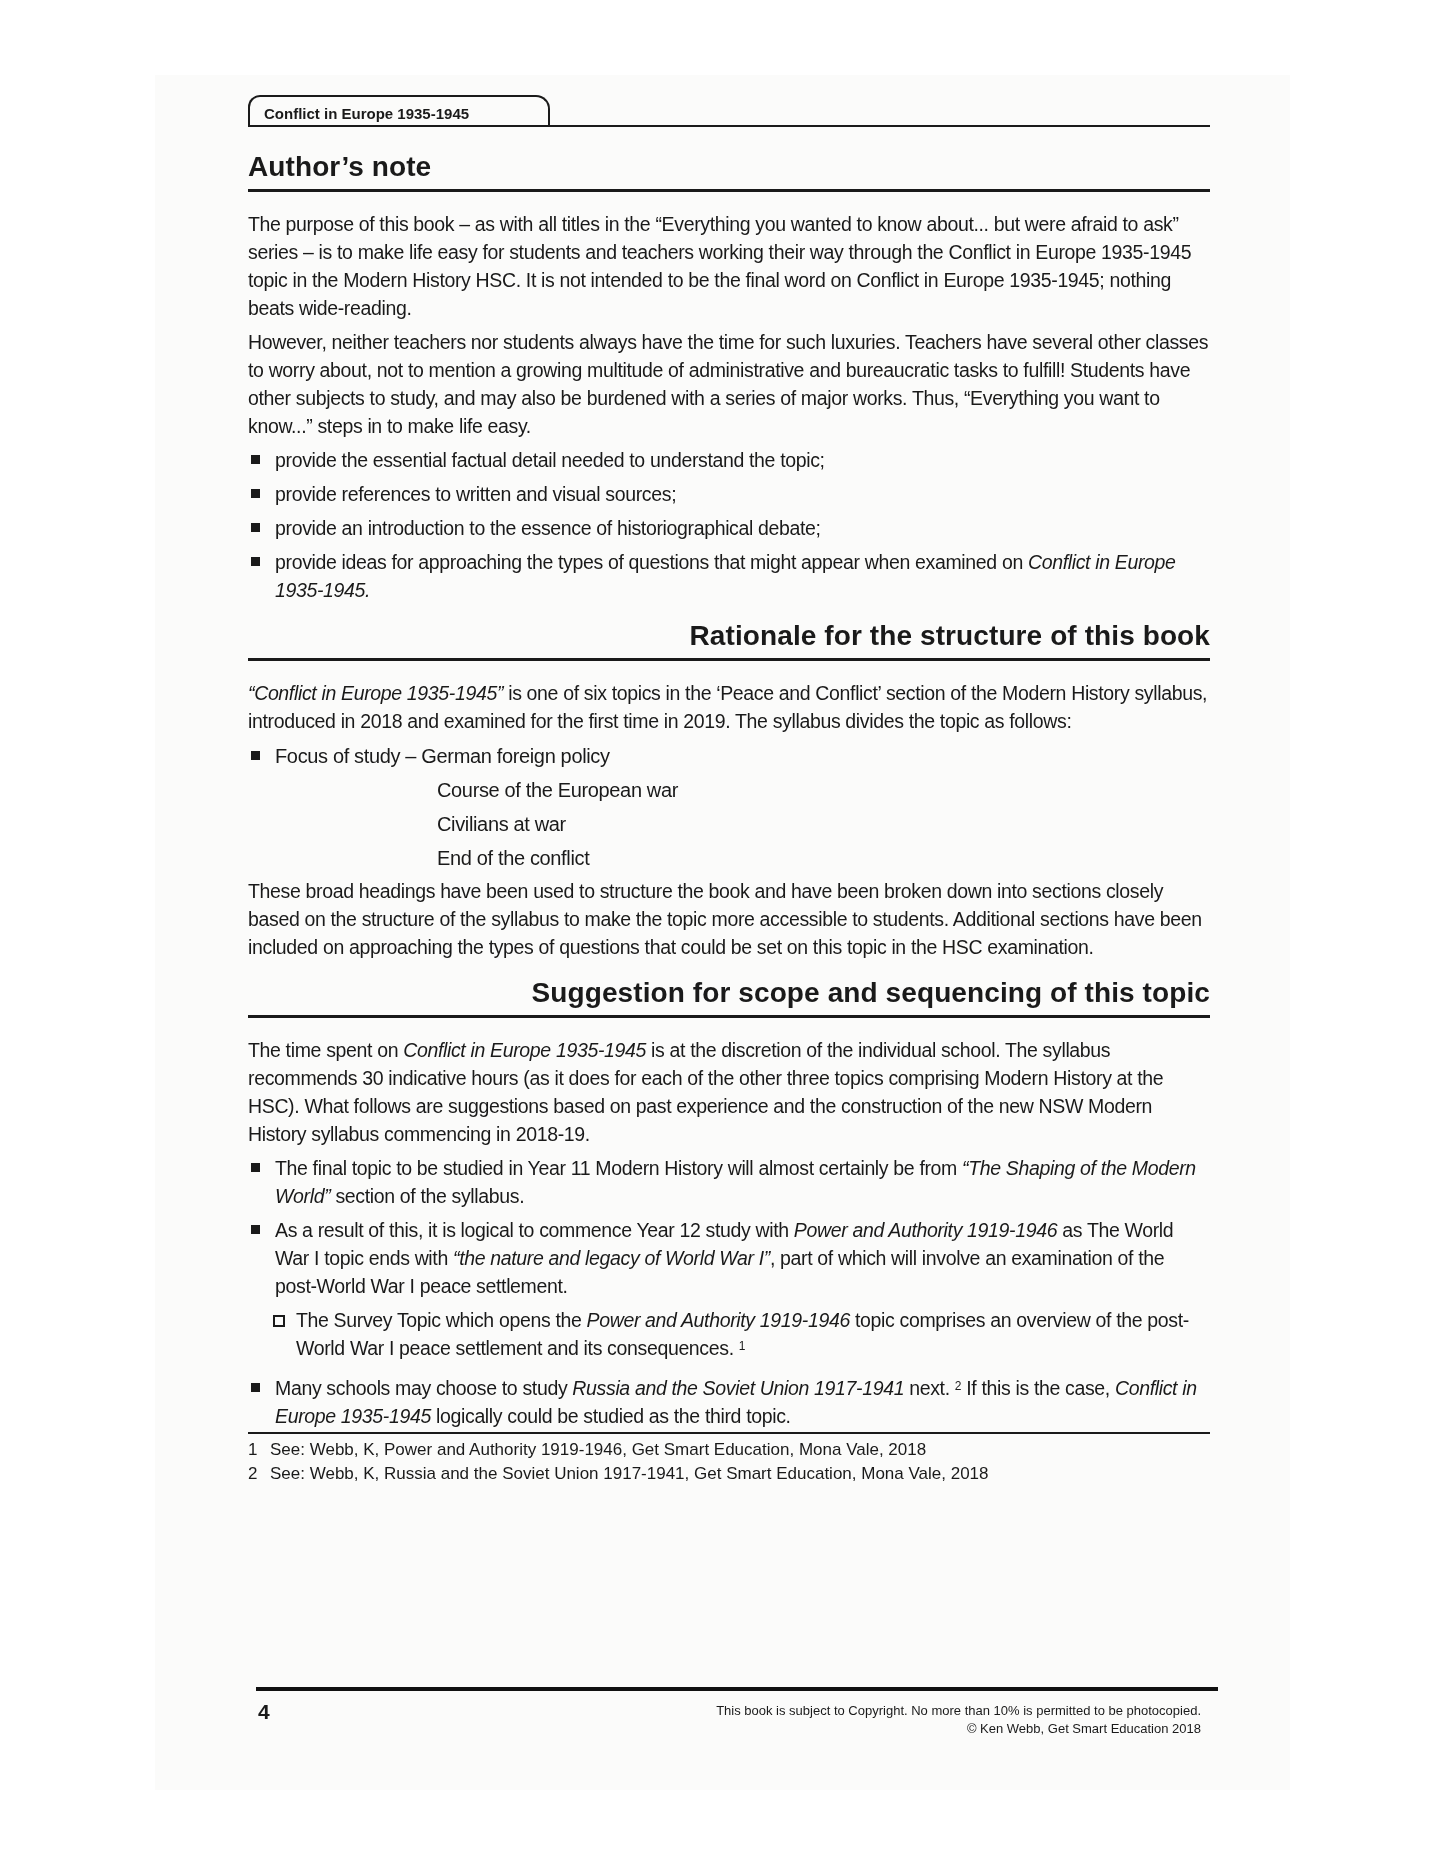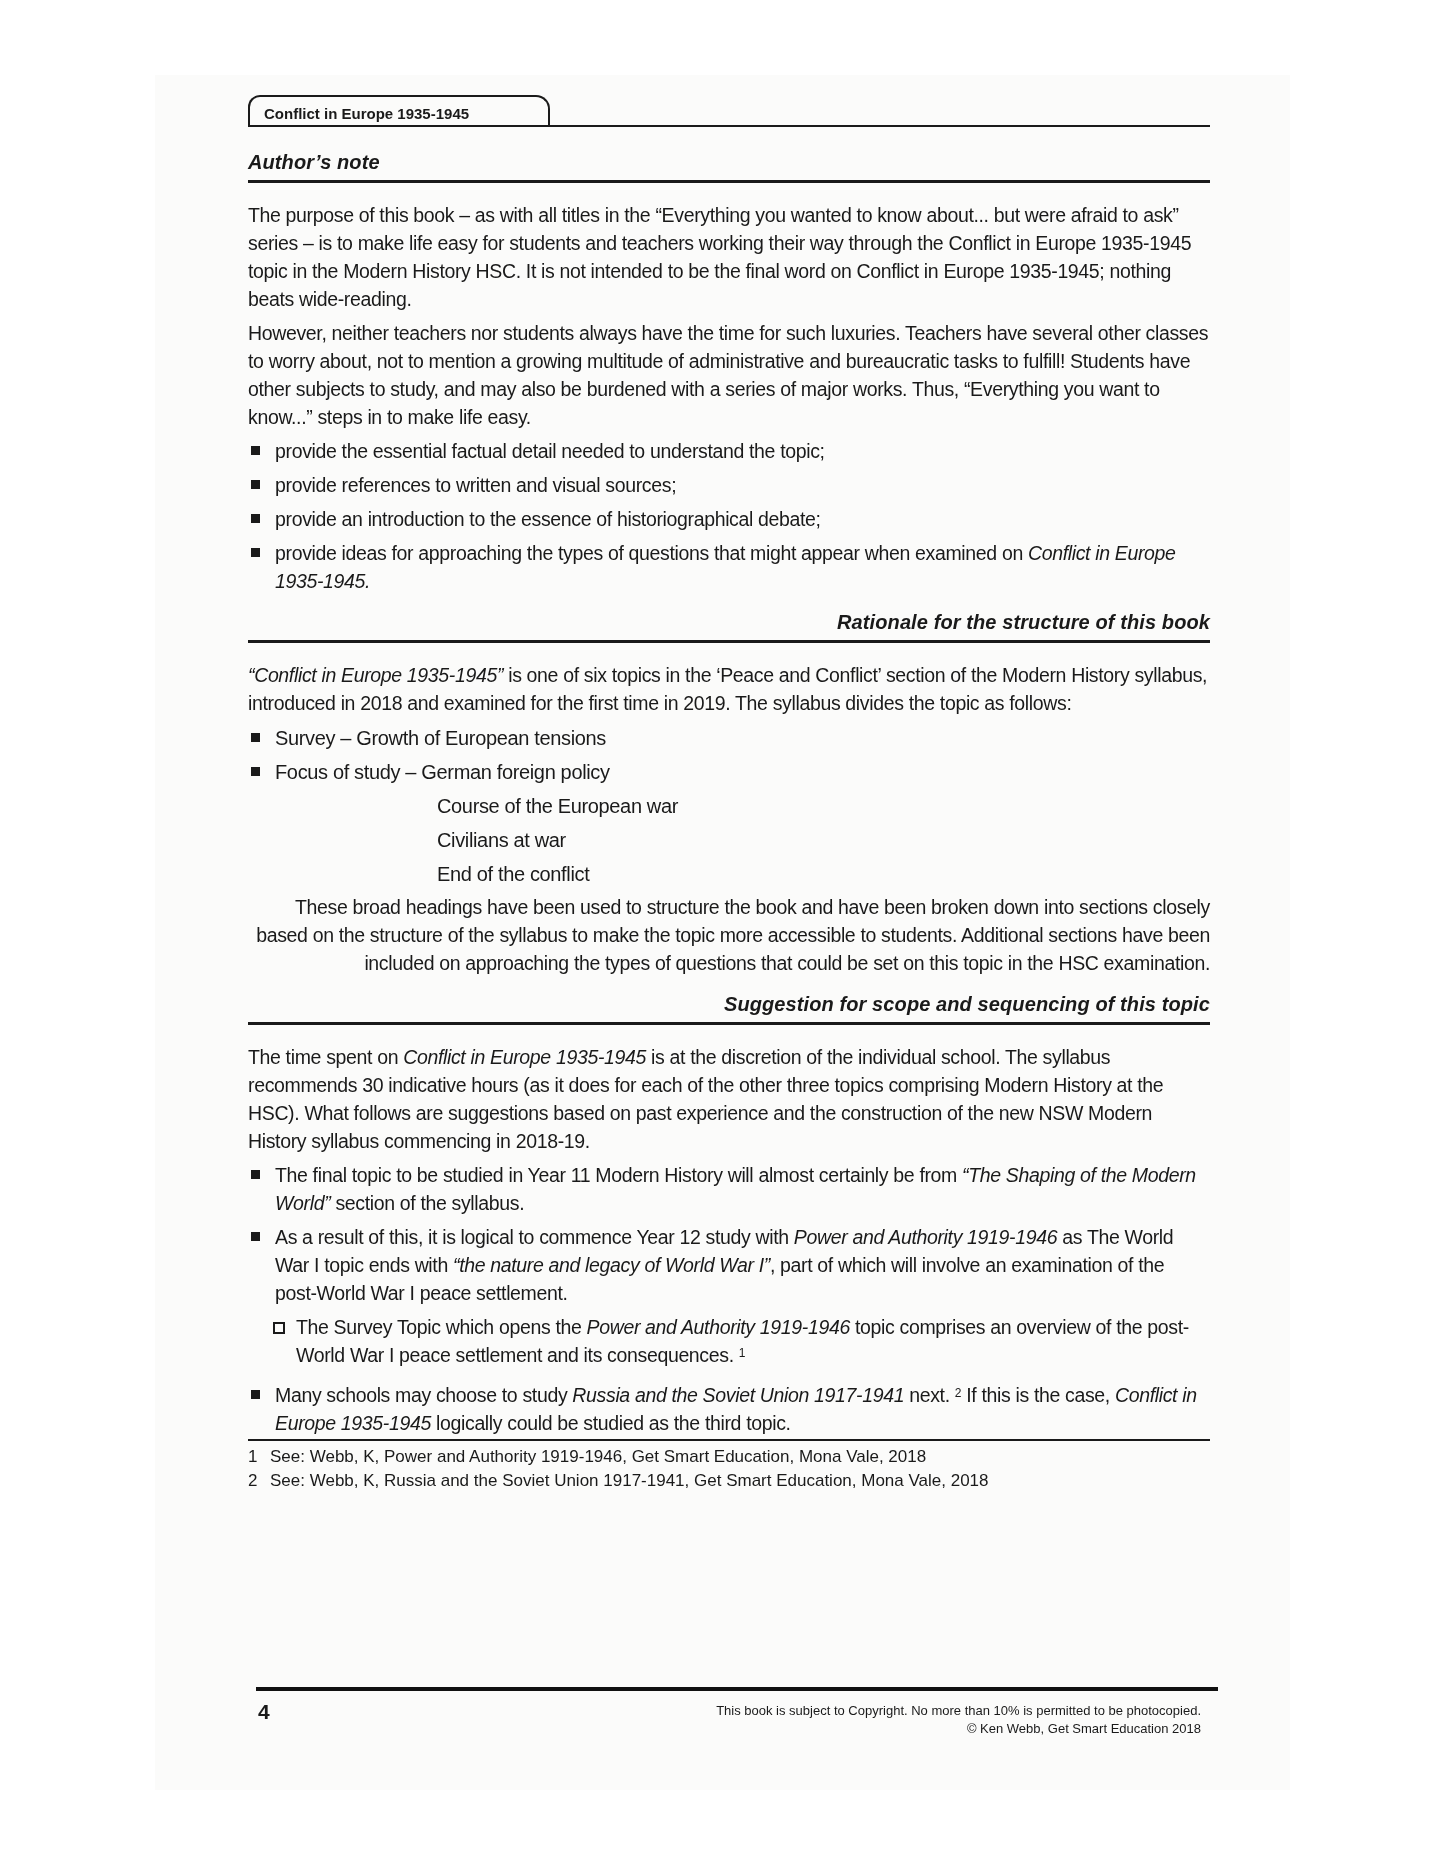--- a/index.html
+++ b/index.html
@@ -8,22 +8,22 @@
   .paper { position:absolute; left:155px; top:75px; width:1135px; height:1715px;
            background:#fbfbfa; }
   .content { position:absolute; left:248px; top:95px; width:962px; }
 
   .runhead { position:relative; height:34px; }
   .runhead .tab { position:absolute; left:0; top:0; height:30px; width:302px;
                   border:2px solid #1a1a1a; border-bottom:none; border-radius:12px 14px 0 0;
                   box-sizing:border-box; padding:8px 0 0 14px; font-weight:bold; font-size:15px; }
   .runhead .line { position:absolute; left:0; right:0; top:30px; height:2px; background:#1a1a1a; }
 
-  h2 { font-family:"Liberation Sans", sans-serif; font-weight:bold; font-size:20px;
-       margin:0; padding:0 0 6px 0; border-bottom:3px solid #1a1a1a; letter-spacing:0.1px;font-style:italic; }
+  h2 { font-family:"Liberation Sans", sans-serif; font-weight:bold; font-size:28px;
+       margin:0; padding:0 0 6px 0; border-bottom:3px solid #1a1a1a; letter-spacing:0.1px; }
   h2.first { margin-top:22px; }
   h2.sec { margin-top:16px;text-align:right; }
 
   .body { font-size:19.5px; line-height:28px; letter-spacing:-0.35px; }
   p { margin:0; }
   .sec-after { margin-top:18px; }
   .gap6 { margin-top:6px; }
 
   ul.sq { list-style:none; margin:6px 0 0 0; padding:0; }
   ul.sq li { position:relative; padding-left:27px; margin-bottom:6px; }
@@ -69,27 +69,26 @@
       <li><span class="b"></span><span>provide references to written and visual sources;</span></li>
       <li><span class="b"></span><span>provide an introduction to the essence of historiographical debate;</span></li>
       <li><span class="b"></span><span>provide ideas for approaching the types of questions that might appear when examined on </span><i>Conflict in Europe 1935-1945.</i></li>
     </ul>
   </div>
 
   <h2 class="sec">Rationale for the structure of this book</h2>
   <div class="body">
     <p class="sec-after"><i>“Conflict in Europe 1935-1945”</i><span> is one of six topics in the ‘Peace and Conflict’ section of the Modern History syllabus, introduced in 2018 and examined for the first time in 2019. The syllabus divides the topic as follows:</span></p>
     <div class="syl" style="margin-top:4px;">
-      <div class="row"><span class="b"></span><span>Survey – Growth of European tensions</span></div>
       <div class="row"><span class="b"></span><span>Focus of study – </span><span>German foreign policy</span></div>
       <div class="indent">Course of the European war</div>
       <div class="indent">Civilians at war</div>
       <div class="indent">End of the conflict</div>
     </div>
-    <p style="margin-top:2px; margin-bottom:8px;text-align:right;">These broad headings have been used to structure the book and have been broken down into sections closely based on the structure of the syllabus to make the topic more accessible to students. Additional sections have been included on approaching the types of questions that could be set on this topic in the HSC examination.</p>
+    <p style="margin-top:2px; margin-bottom:8px;">These broad headings have been used to structure the book and have been broken down into sections closely based on the structure of the syllabus to make the topic more accessible to students. Additional sections have been included on approaching the types of questions that could be set on this topic in the HSC examination.</p>
   </div>
 
   <h2 class="sec">Suggestion for scope and sequencing of this topic</h2>
   <div class="body">
     <p class="sec-after"><span>The time spent on </span><i>Conflict in Europe 1935-1945</i><span> is at the discretion of the individual school. The syllabus recommends 30 indicative hours (as it does for each of the other three topics comprising Modern History at the HSC). What follows are suggestions based on past experience and the construction of the new NSW Modern History syllabus commencing in 2018-19.</span></p>
     <ul class="sq">
       <li><span class="b"></span><span>The final topic to be studied in Year 11 Modern History will almost certainly be from </span><i>“The Shaping of the Modern World”</i><span> section of the syllabus.</span></li>
     </ul>
     <ul class="sq" style="margin-top:0;">
       <li><span class="b"></span><span>As a result of this, it is logical to commence Year 12 study with </span><i>Power and Authority 1919-1946</i><span> as The World War I topic ends with </span><i>“the nature and legacy of World War I”</i><span>, part of which will involve an examination of the post-World War I peace settlement.</span></li>

